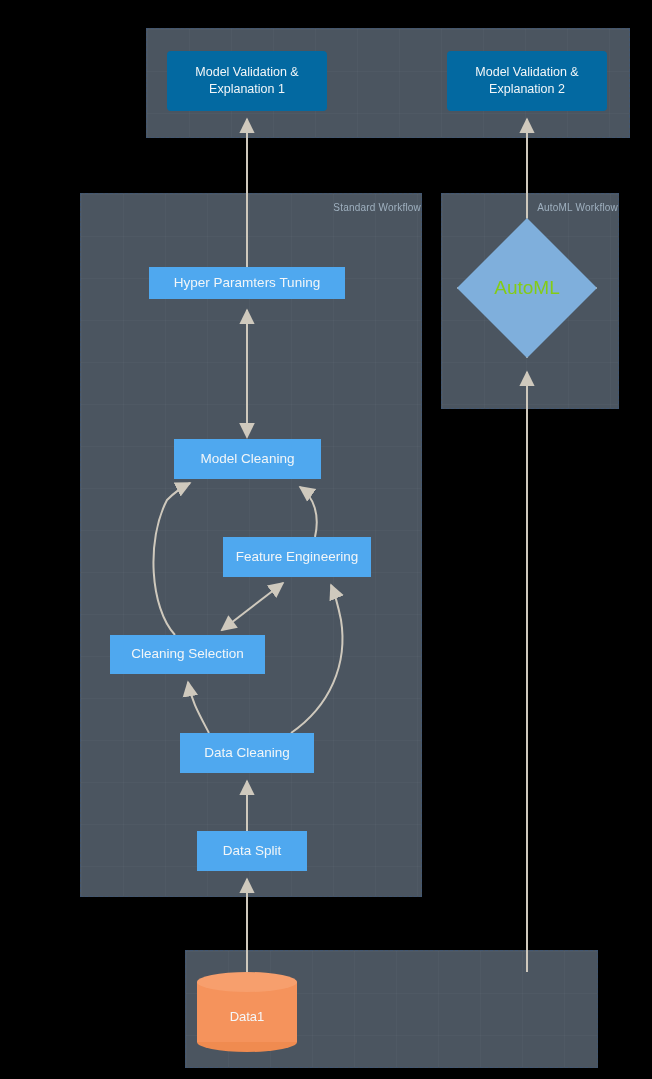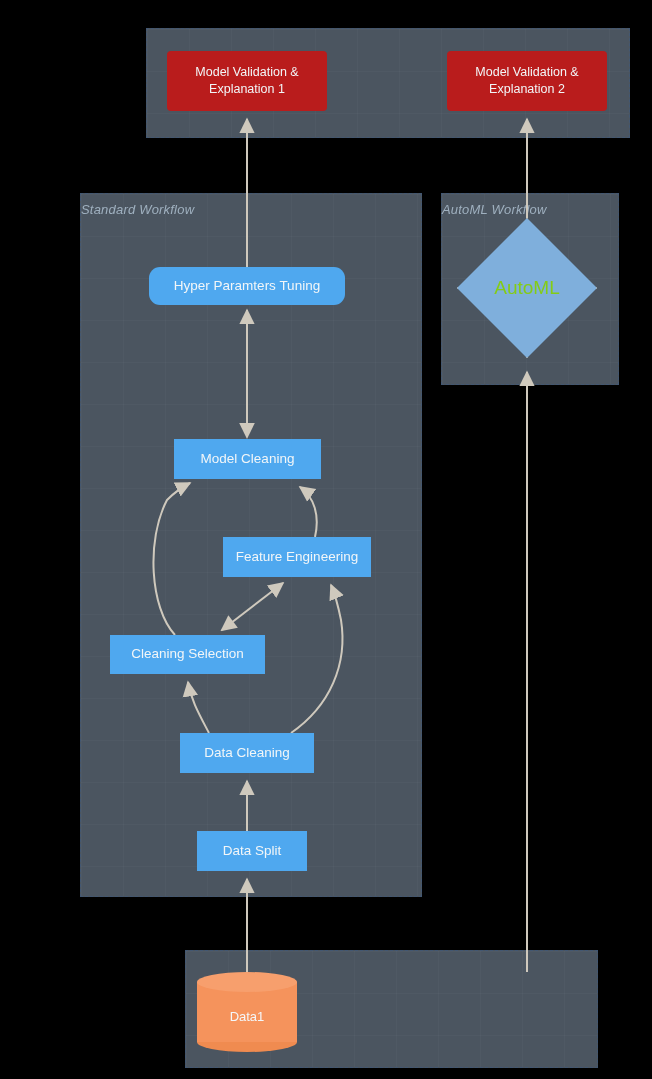--- a/index.html
+++ b/index.html
@@ -9,38 +9,38 @@
   #stage{position:absolute;inset:0;width:652px;height:1079px;background:#000;}
 
   
   .panel{position:absolute;background:#4b5560;border:1px dashed rgba(60,90,130,.55);
          box-sizing:border-box;}
   .panel .grid{position:absolute;inset:0;pointer-events:none;
        background-image:
          linear-gradient(to right, rgba(255,255,255,.022) 1px, transparent 1px),
          linear-gradient(to bottom, rgba(255,255,255,.022) 1px, transparent 1px);
        background-size:42px 42px;}
-  .panel-label{position:absolute;top:8px;left:0;right:0;text-align:left;
-       font-size:13px;color:#9fb0bf;letter-spacing:.2px;white-space:nowrap;font-style:italic;}
+  .panel-label{position:absolute;top:8px;left:0;right:0;text-align:right;
+       font-size:10px;color:#9fb0bf;letter-spacing:.2px;white-space:nowrap;}
 
   #panel-top{left:146px;top:28px;width:484px;height:110px;}
   #panel-std{left:80px;top:193px;width:342px;height:704px;}
-  #panel-automl{left:441px;top:193px;width:178px;height:192px;}
+  #panel-automl{left:441px;top:193px;width:178px;height:216px;}
   #panel-data{left:185px;top:950px;width:413px;height:118px;}
 
   
   .node{position:absolute;box-sizing:border-box;display:flex;align-items:center;
         justify-content:center;text-align:center;color:#f2f6f8;line-height:1.35;
         font-size:13.5px;}
   .node.blue{background:#4fa8ef;}
-  .node.green{background:#b91c1c;border-radius:4px;font-size:12.5px;}
+  .node.green{background:#0369a1;border-radius:4px;font-size:12.5px;}
 
   #n-mve1{left:167px;top:51px;width:160px;height:60px;}
   #n-mve2{left:447px;top:51px;width:160px;height:60px;}
-  #n-hpt {left:149px;top:267px;width:196px;height:38px;border-radius:11px;}
+  #n-hpt {left:149px;top:267px;width:196px;height:32px;}
   #n-ms  {left:174px;top:439px;width:147px;height:40px;}
   #n-fe  {left:223px;top:537px;width:148px;height:40px;}
   #n-fs  {left:110px;top:635px;width:155px;height:39px;}
   #n-dc  {left:180px;top:733px;width:134px;height:40px;align-items:center;}
   #n-ds  {left:197px;top:831px;width:110px;height:40px;}
 
   
   #n-automl{position:absolute;left:457px;top:218px;width:140px;height:140px;}
   #n-automl .dshape{position:absolute;inset:0;background:#7fafdc;
         border:1px solid #c9ccc4;

